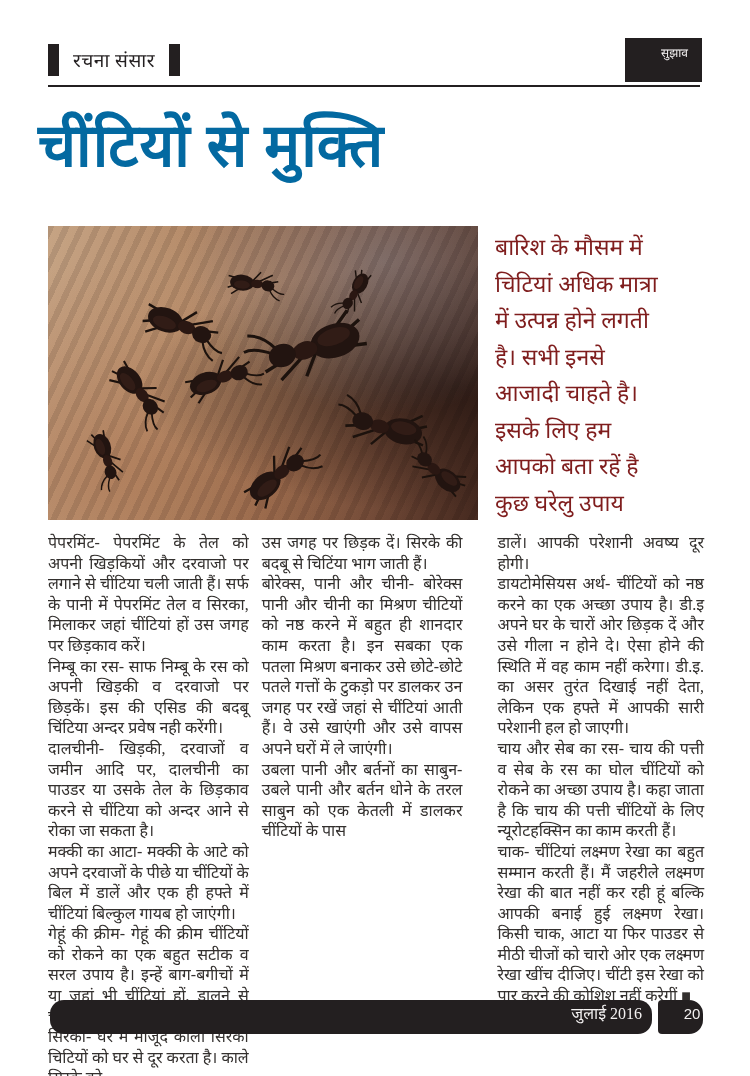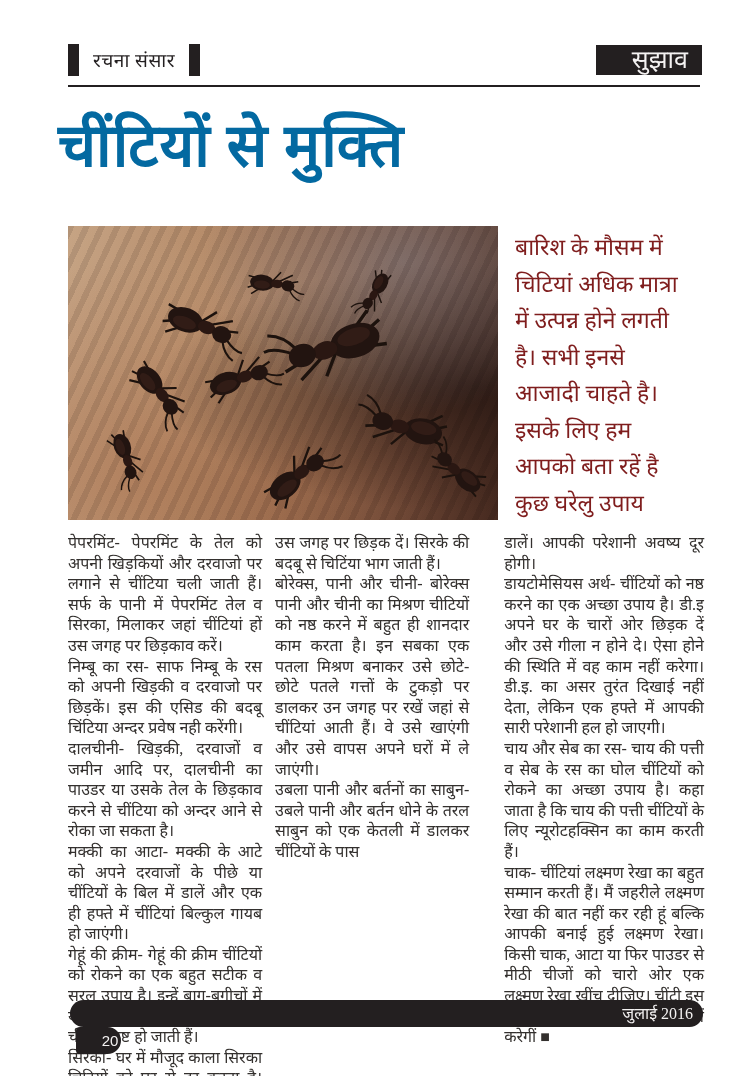--- a/index.html
+++ b/index.html
@@ -1,29 +1,29 @@
 <!DOCTYPE html>
 <html lang="hi"><head>
 <meta charset="utf-8">
 <style>
   * { margin:0; padding:0; box-sizing:border-box; }
   html,body { background:#ffffff; }
   body { width:750px; height:1076px; position:relative; overflow:hidden;
          font-family:"Liberation Serif","DejaVu Serif",serif; color:#262220; }
 
-  .page { position:absolute; inset:0; background:#fff;margin-left:20px; }
+  .page { position:absolute; inset:0; background:#fff; }
 
   
   .header { position:absolute; top:44px; left:48px; right:48px; height:32px;
             display:flex; align-items:center; justify-content:space-between; }
   .header-left { display:flex; align-items:center; gap:10px; }
   .vbar { width:11px; height:32px; background:#231f20; }
   .section-label { font-size:19px; color:#231f20; letter-spacing:.5px; padding:0 4px; }
-  .tag-box { background:#231f20; color:#f4f2f2; font-size:25px; line-height:30px;
-             height:30px; padding:0 14px 0 36px; }
+  .tag-box { background:#231f20; color:#f4f2f2; font-size:12px; line-height:30px;
+             height:44px; padding:0 14px 0 36px; }
   .rule { position:absolute; top:85px; left:48px; right:50px; height:2px; background:#231f20; }
 
   
   .title { position:absolute; top:90px; left:38px; right:36px; height:118px;
            font-size:60px; line-height:112px; color:#0369a1; white-space:nowrap;
            display:flex; justify-content:space-between; letter-spacing:1px; }
 
   
   .feature { position:absolute; top:226px; left:48px; right:44px; height:294px; display:flex; gap:17px; }
   .photo { width:430px; height:294px; flex:0 0 430px; position:relative; overflow:hidden;
@@ -44,21 +44,21 @@
   
   .body-cols { position:absolute; top:533px; left:48px; right:46px; bottom:86px;
                display:flex; }
   .col { width:206px; font-size:16px; line-height:20.6px; text-align:justify; color:#33302e; }
   .col + .col { margin-left:13px; }
   .col.col3 { margin-left:35px; width:212px; }
   .col p { margin:0; }
 
   
   .footer { position:absolute; left:50px; right:47px; top:1000px; height:34px;
-            display:flex; align-items:stretch;flex-direction:column; }
+            display:flex; align-items:stretch; }
   .footer-bar { flex:1; background:#231f20; border-radius:14px; color:#f3f1f1;
                 font-size:16px; line-height:27px; text-align:right; padding-right:10px; }
   .footer-page { width:45px; margin-left:6px; background:#231f20; color:#f3f1f1;
                  border-radius:4px 14px 14px 4px; font-size:15px; line-height:27px;
                  text-align:center; font-family:"Liberation Sans","DejaVu Sans",sans-serif;padding-left:23px; }
 </style>
 </head>
 <body>
 
 <div class="page">

